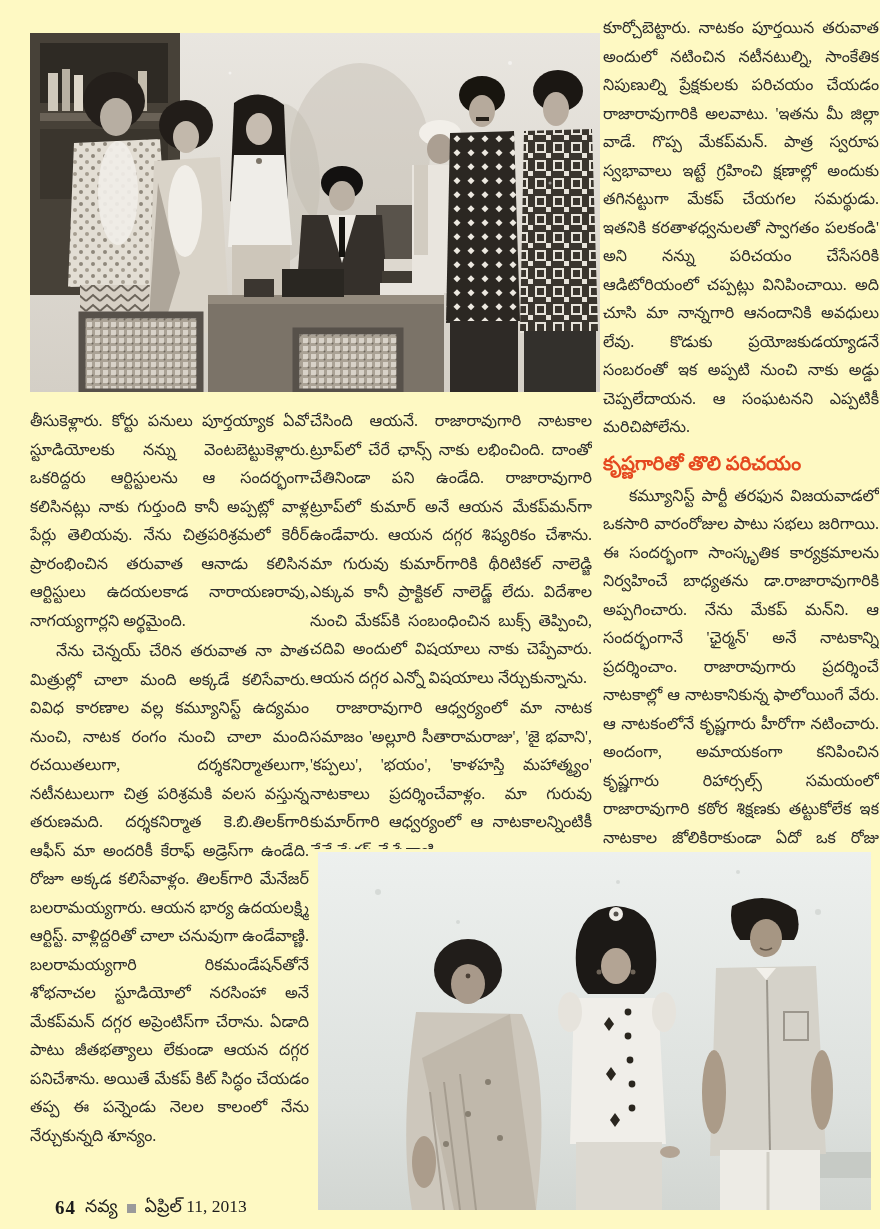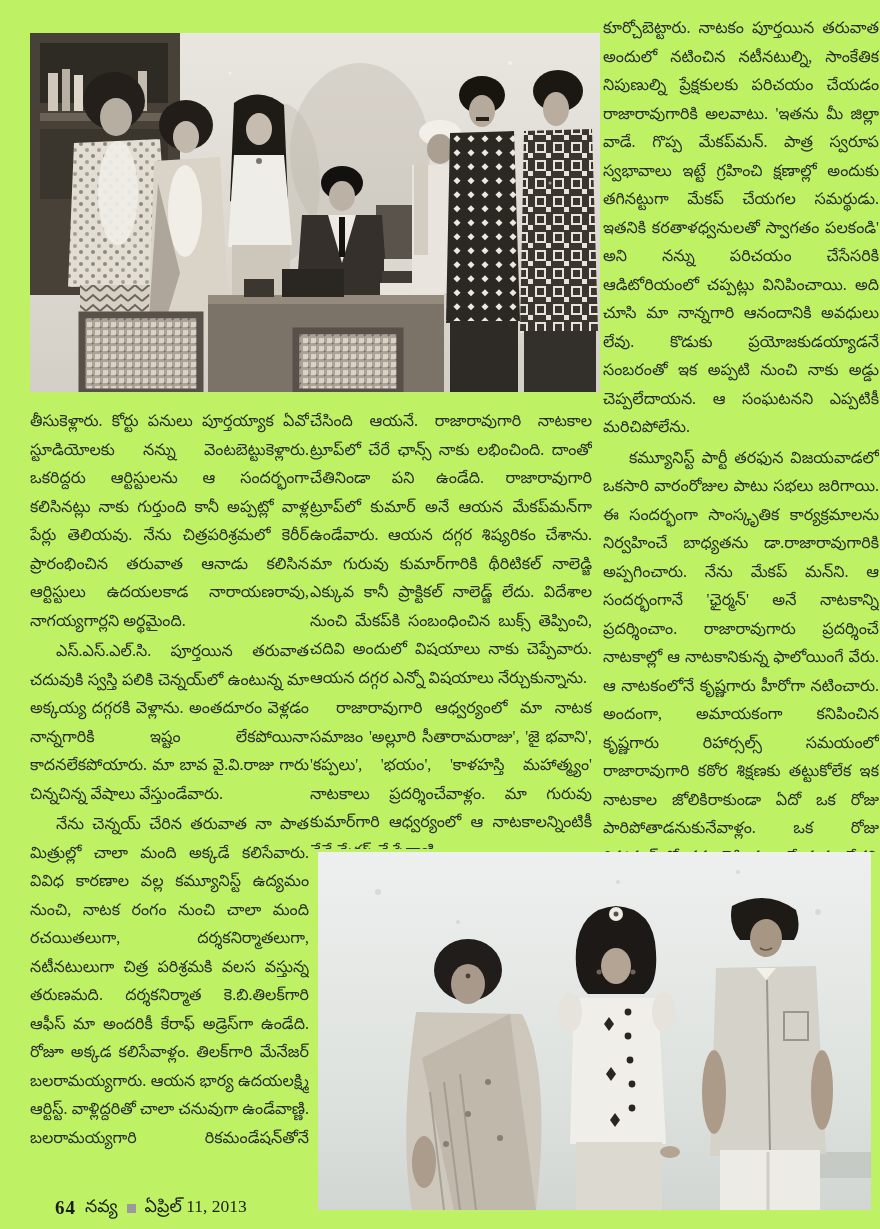--- a/index.html
+++ b/index.html
@@ -1,17 +1,17 @@
 <!DOCTYPE html>
 <html lang="te"><head>
 <meta charset="utf-8">
 <style>
   html,body{margin:0;padding:0;background:#ffffff;}
   .page{
-    position:relative;width:880px;height:1229px;background:#bef264;
+    position:relative;width:880px;height:1229px;background:#fef9c3;
     font-family:"Liberation Serif","DejaVu Serif",serif;
     color:#2c2c2c;overflow:hidden;
   }
   .col{position:absolute;overflow:hidden;}
   .col p{
     margin:0 0 2px 0;
     font-size:16px;line-height:28.5px;text-align:justify;
     text-indent:26px;color:#2c2c2c;
   }
   .col p.cont{text-indent:0;}
@@ -161,27 +161,27 @@
       <g opacity="0.5" fill="#ffffff">
         <circle cx="480" cy="30" r="2"></circle>
           <circle cx="520" cy="150" r="1.5"></circle>
           <circle cx="200" cy="40" r="1.5"></circle>
       </g>
     </svg>
   </div>
 
   <div class="col col-right">
     <p class="cont">కూర్చోబెట్టారు. నాటకం పూర్తయిన తరువాత అందులో నటించిన నటీనటుల్ని, సాంకేతిక నిపుణుల్ని ప్రేక్షకులకు పరిచయం చేయడం రాజారావుగారికి అలవాటు. 'ఇతను మీ జిల్లా వాడే. గొప్ప మేకప్‌మన్. పాత్ర స్వరూప స్వభావాలు ఇట్టే గ్రహించి క్షణాల్లో అందుకు తగినట్టుగా మేకప్ చేయగల సమర్థుడు. ఇతనికి కరతాళధ్వనులతో స్వాగతం పలకండి' అని నన్ను పరిచయం చేసేసరికి ఆడిటోరియంలో చప్పట్లు వినిపించాయి. అది చూసి మా నాన్నగారి ఆనందానికి అవధులు లేవు. కొడుకు ప్రయోజకుడయ్యాడనే సంబరంతో ఇక అప్పటి నుంచి నాకు అడ్డు చెప్పలేదాయన. ఆ సంఘటనని ఎప్పటికీ మరిచిపోలేను.</p>
+    <h2>కృష్ణగారితో తొలి పరిచయం</h2>
     <p>కమ్యూనిస్ట్ పార్టీ తరఫున విజయవాడలో ఒకసారి వారంరోజుల పాటు సభలు జరిగాయి. ఈ సందర్భంగా సాంస్కృతిక కార్యక్రమాలను నిర్వహించే బాధ్యతను డా.రాజారావుగారికి అప్పగించారు. నేను మేకప్ మన్‌ని. ఆ సందర్భంగానే 'ఛైర్మన్' అనే నాటకాన్ని ప్రదర్శించాం. రాజారావుగారు ప్రదర్శించే నాటకాల్లో ఆ నాటకానికున్న ఫాలోయింగే వేరు. ఆ నాటకంలోనే కృష్ణగారు హీరోగా నటించారు. అందంగా, అమాయకంగా కనిపించిన కృష్ణగారు రిహార్సల్స్ సమయంలో రాజారావుగారి కఠోర శిక్షణకు తట్టుకోలేక ఇక నాటకాల జోలికిరాకుండా ఏదో ఒక రోజు పారిపోతాడనుకునేవాళ్లం. ఒక రోజు రిహార్సల్స్‌లో తను చెప్పినట్లు చేయడం లేదని కృష్ణగారిని చెడామడా తిట్టేసి, కొట్టినంత పనిచేశారు రాజారావుగారు. ఆయన ముఖం చిన్నబుచ్చుకుని ఇంటికి వెళ్లిపోయారు. 'ఈ కుర్రాడిలో నటుడు కావాలనే పట్టుదల ఉందో లేదో అన్నది రేపటితో తేలిపోతుంది. ఇక నాటకాలు వద్దనుకున్నట్లయితే మన దగ్గరికి రాడు. ఇవాళ జరిగినదంతా మరిచిపోయి రేపు మళ్లీ రిహార్సల్స్‌కి వచ్చాడంటే</p>
 
   </div>
 
   <div class="col col-left">
     <p class="cont">తీసుకెళ్లారు. కోర్టు పనులు పూర్తయ్యాక ఏవో స్టూడియోలకు నన్ను వెంటబెట్టుకెళ్లారు. ఒకరిద్దరు ఆర్టిస్టులను ఆ సందర్భంగా కలిసినట్లు నాకు గుర్తుంది కానీ అప్పట్లో వాళ్ల పేర్లు తెలియవు. నేను చిత్రపరిశ్రమలో కెరీర్ ప్రారంభించిన తరువాత ఆనాడు కలిసిన ఆర్టిస్టులు ఉదయలకాడ నారాయణరావు, నాగయ్యగార్లని అర్థమైంది.</p>
-    <p>ఎస్.ఎస్.ఎల్.సి. పూర్తయిన తరువాత చదువుకి స్వస్తి పలికి చెన్నయ్‌లో ఉంటున్న మా అక్కయ్య దగ్గరకి వెళ్లాను. అంతదూరం వెళ్లడం నాన్నగారికి ఇష్టం లేకపోయినా కాదనలేకపోయారు. మా బావ వై.వి.రాజు గారు చిన్నచిన్న వేషాలు వేస్తుండేవారు.</p>
     <p>నేను చెన్నయ్ చేరిన తరువాత నా పాత మిత్రుల్లో చాలా మంది అక్కడే కలిసేవారు. వివిధ కారణాల వల్ల కమ్యూనిస్ట్ ఉద్యమం నుంచి, నాటక రంగం నుంచి చాలా మంది రచయితలుగా, దర్శకనిర్మాతలుగా, నటీనటులుగా చిత్ర పరిశ్రమకి వలస వస్తున్న తరుణమది. దర్శకనిర్మాత కె.బి.తిలక్‌గారి ఆఫీస్ మా అందరికీ కేరాఫ్ అడ్రెస్‌గా ఉండేది. రోజూ అక్కడ కలిసేవాళ్లం. తిలక్‌గారి మేనేజర్ బలరామయ్యగారు. ఆయన భార్య ఉదయలక్ష్మి ఆర్టిస్ట్. వాళ్లిద్దరితో చాలా చనువుగా ఉండేవాణ్ణి. బలరామయ్యగారి రికమండేషన్‌తోనే శోభనాచల స్టూడియోలో నరసింహా అనే మేకప్‌మన్ దగ్గర అప్రెంటిస్‌గా చేరాను. ఏడాది పాటు జీతభత్యాలు లేకుండా ఆయన దగ్గర పనిచేశాను. అయితే మేకప్ కిట్ సిద్ధం చేయడం తప్ప ఈ పన్నెండు నెలల కాలంలో నేను నేర్చుకున్నది శూన్యం.</p>
 
   </div>
 
   <div class="col col-mid">
     <p class="cont">చేసింది ఆయనే. రాజారావుగారి నాటకాల ట్రూప్‌లో చేరే ఛాన్స్ నాకు లభించింది. దాంతో చేతినిండా పని ఉండేది. రాజారావుగారి ట్రూప్‌లో కుమార్ అనే ఆయన మేకప్‌మన్‌గా ఉండేవారు. ఆయన దగ్గర శిష్యరికం చేశాను. మా గురువు కుమార్‌గారికి థీరిటికల్ నాలెడ్జి ఎక్కువ కానీ ప్రాక్టికల్ నాలెడ్జ్ లేదు. విదేశాల నుంచి మేకప్‌కి సంబంధించిన బుక్స్ తెప్పించి, చదివి అందులో విషయాలు నాకు చెప్పేవారు. ఆయన దగ్గర ఎన్నో విషయాలు నేర్చుకున్నాను.</p>
     <p>రాజారావుగారి ఆధ్వర్యంలో మా నాటక సమాజం 'అల్లూరి సీతారామరాజు', 'జై భవాని', 'కప్పలు', 'భయం', 'కాళహస్తి మహాత్మ్యం' నాటకాలు ప్రదర్శించేవాళ్లం. మా గురువు కుమార్‌గారి ఆధ్వర్యంలో ఆ నాటకాలన్నింటికీ నేనే మేకప్ చే సేవాణ్ణి,</p>
 
   </div>
 

